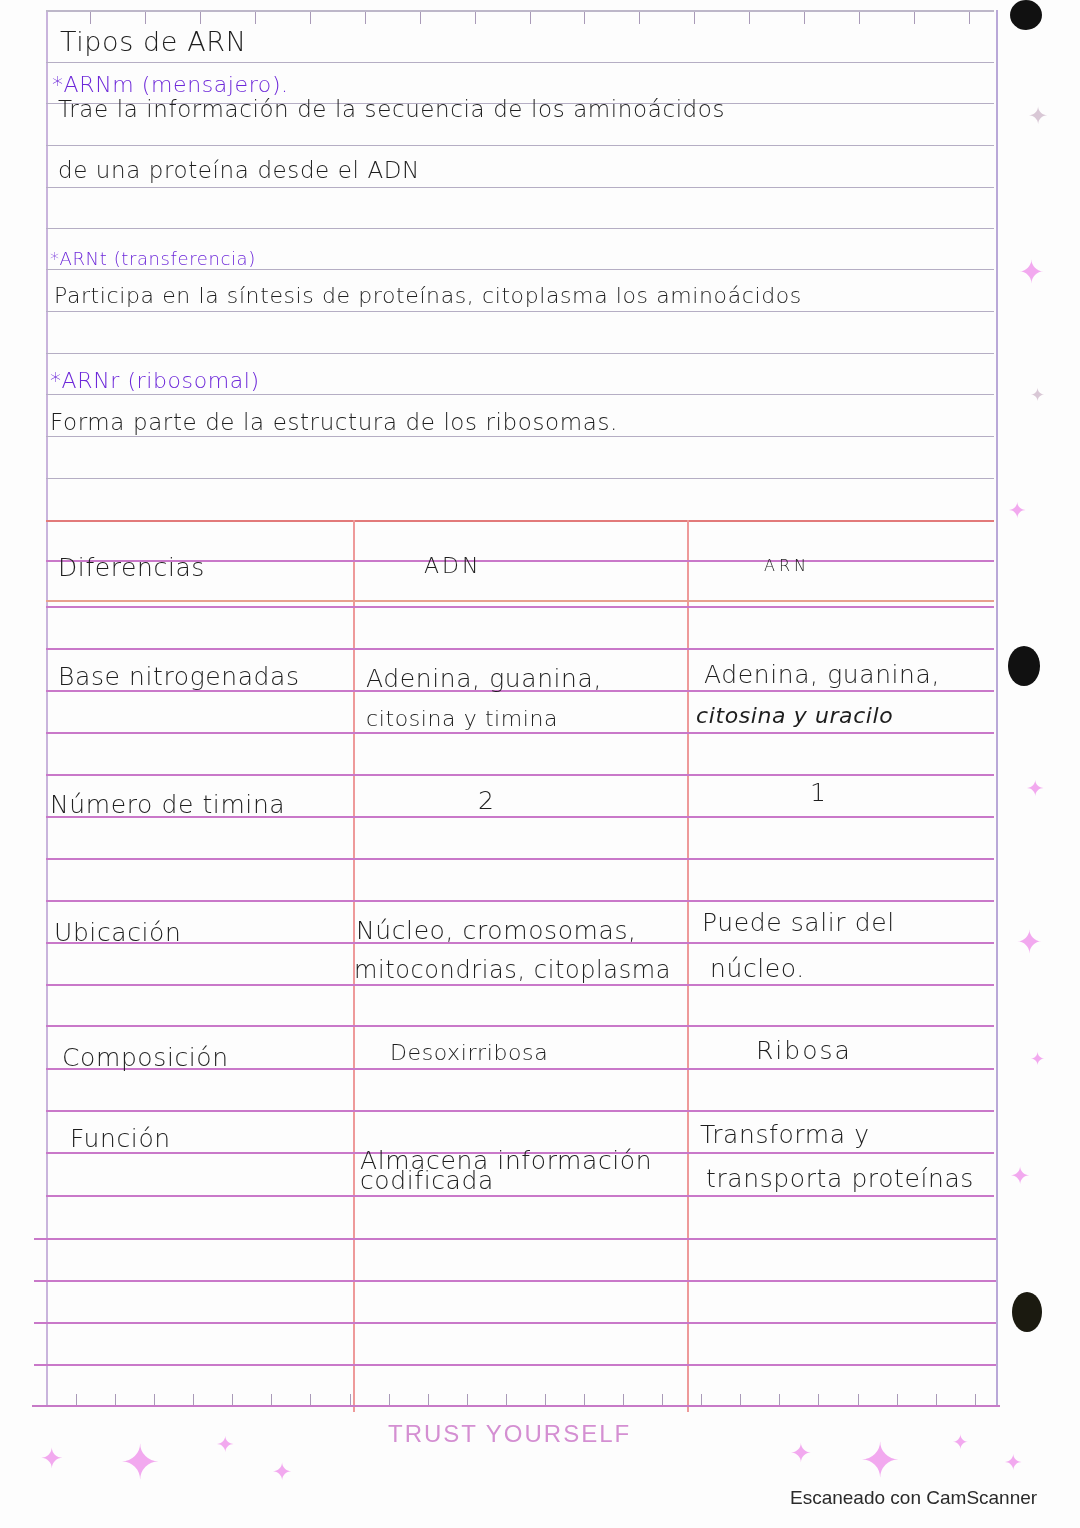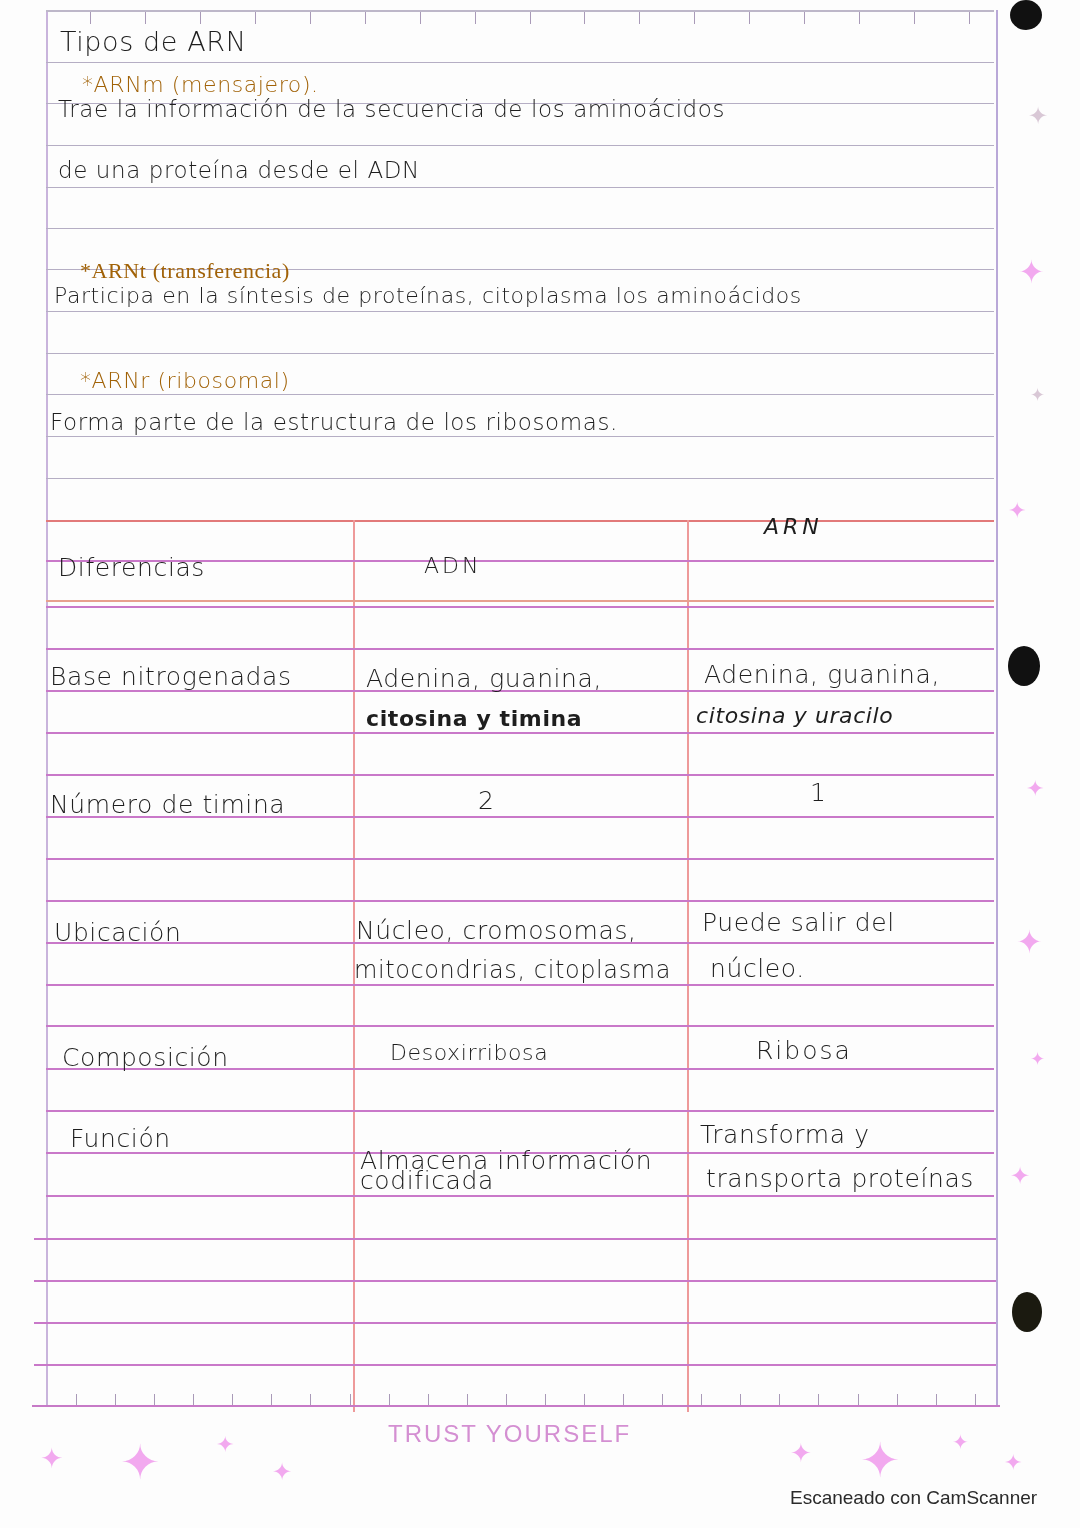--- a/index.html
+++ b/index.html
@@ -17,21 +17,21 @@
     .tick-row span { width: 1px; height: 12px; background: #a99ab8; display: block; }
     .rule { position: absolute; left: 46px; width: 948px; height: 1px; background: #b5aec4; }
     .rule.pink { background: #c978c9; height: 1.5px; }
     .rule.red { background: #e27a7a; height: 2px; }
     .vline { position: absolute; width: 2px; background: #ee9a9a; top: 520px; height: 892px; }
     .hw {
       position: absolute; white-space: nowrap; color: #1e1e1e;
       font-family: "DejaVu Sans", sans-serif; font-size: 25px; letter-spacing: 0.6px;
       font-weight: 300;
     }
-    .hw.blue { color: #a16207; margin-left: 30px; }
+    .hw.blue { color: #6d28d9; }
     .bottom-rule { position: absolute; left: 32px; top: 1405px; width: 968px; height: 2px; background: #c77ac7; }
     .footer-text {
       position: absolute; left: 388px; top: 1420px; font-size: 24px; letter-spacing: 2px;
       color: #d48fd2; font-family: "Liberation Sans", sans-serif;
     }
     .watermark {
       position: absolute; left: 790px; top: 1487px; font-size: 19px; color: #2a2a2a;
       font-family: "Liberation Sans", sans-serif;
     }
     .spark { position: absolute; color: #f2a9ef; line-height: 1; font-family: "DejaVu Sans", sans-serif; }
@@ -74,21 +74,21 @@
 <div class="rule" style="top:394px;"></div>
 <div class="rule" style="top:436px;"></div>
 <div class="rule" style="top:478px;"></div>
 
 <div class="hw" style="left:60px; top:26px; font-size:27px;">Tipos de ARN</div>
 
 <div class="hw blue" style="left:52px; top:72px; font-size:22px;">*ARNm (mensajero).</div>
 <div class="hw" style="left:58px; top:96px; font-size:23px;">Trae la información de la secuencia de los aminoácidos</div>
 <div class="hw" style="left:58px; top:157px; font-size:23px;">de una proteína desde el ADN</div>
 
-<div class="hw blue" style="left:50px; top:258px; font-size:22px;font-family:Liberation Serif, serif;">*ARNt (transferencia)</div>
+<div class="hw blue" style="left:50px; top:248px; font-size:18px;">*ARNt (transferencia)</div>
 <div class="hw" style="left:54px; top:283px; font-size:22px;">Participa en la síntesis de proteínas, citoplasma los aminoácidos</div>
 
 <div class="hw blue" style="left:50px; top:368px; font-size:22px;">*ARNr (ribosomal)</div>
 <div class="hw" style="left:50px; top:409px; font-size:23px;">Forma parte de la estructura de los ribosomas.</div>
 
 <div class="rule red" style="top:520px;"></div>
 <div class="vline" style="left:353px;"></div>
 <div class="vline" style="left:687px;"></div>
 
 <div class="rule pink" style="top:560px;"></div>
@@ -108,25 +108,25 @@
 <div class="rule pink" style="top:1110px;"></div>
 <div class="rule pink" style="top:1152px;"></div>
 <div class="rule pink" style="top:1195px;"></div>
 <div class="rule pink" style="top:1238px; left:34px; width:962px;"></div>
 <div class="rule pink" style="top:1280px; left:34px; width:962px;"></div>
 <div class="rule pink" style="top:1322px; left:34px; width:962px;"></div>
 <div class="rule pink" style="top:1364px; left:34px; width:962px;"></div>
 
 <div class="hw" style="left:58px; top:553px;">Diferencias</div>
 <div class="hw" style="left:424px; top:553px; font-size:22px; letter-spacing:3px;">ADN</div>
-<div class="hw" style="left:764px; top:514px; font-size:22px; letter-spacing:4px;font-style:italic;">ARN</div>
-
-<div class="hw" style="left:50px; top:662px;text-align:center;">Base nitrogenadas</div>
+<div class="hw" style="left:764px; top:556px; font-size:16px; letter-spacing:4px;">ARN</div>
+
+<div class="hw" style="left:58px; top:662px;text-align:center;">Base nitrogenadas</div>
 <div class="hw" style="left:366px; top:664px;">Adenina, guanina,</div>
-<div class="hw" style="left:366px; top:706px; font-size:22px;font-weight:bold;">citosina y timina</div>
+<div class="hw" style="left:366px; top:706px; font-size:22px;">citosina y timina</div>
 <div class="hw" style="left:704px; top:660px;">Adenina, guanina,</div>
 <div class="hw" style="left:696px; top:703px; font-size:22px;font-style:italic;">citosina y uracilo</div>
 
 <div class="hw" style="left:50px; top:790px;">Número de timina</div>
 <div class="hw" style="left:478px; top:786px;">2</div>
 <div class="hw" style="left:810px; top:778px;">1</div>
 
 <div class="hw" style="left:54px; top:918px;">Ubicación</div>
 <div class="hw" style="left:356px; top:916px;">Núcleo, cromosomas,</div>
 <div class="hw" style="left:354px; top:956px; font-size:24px;">mitocondrias, citoplasma</div>

